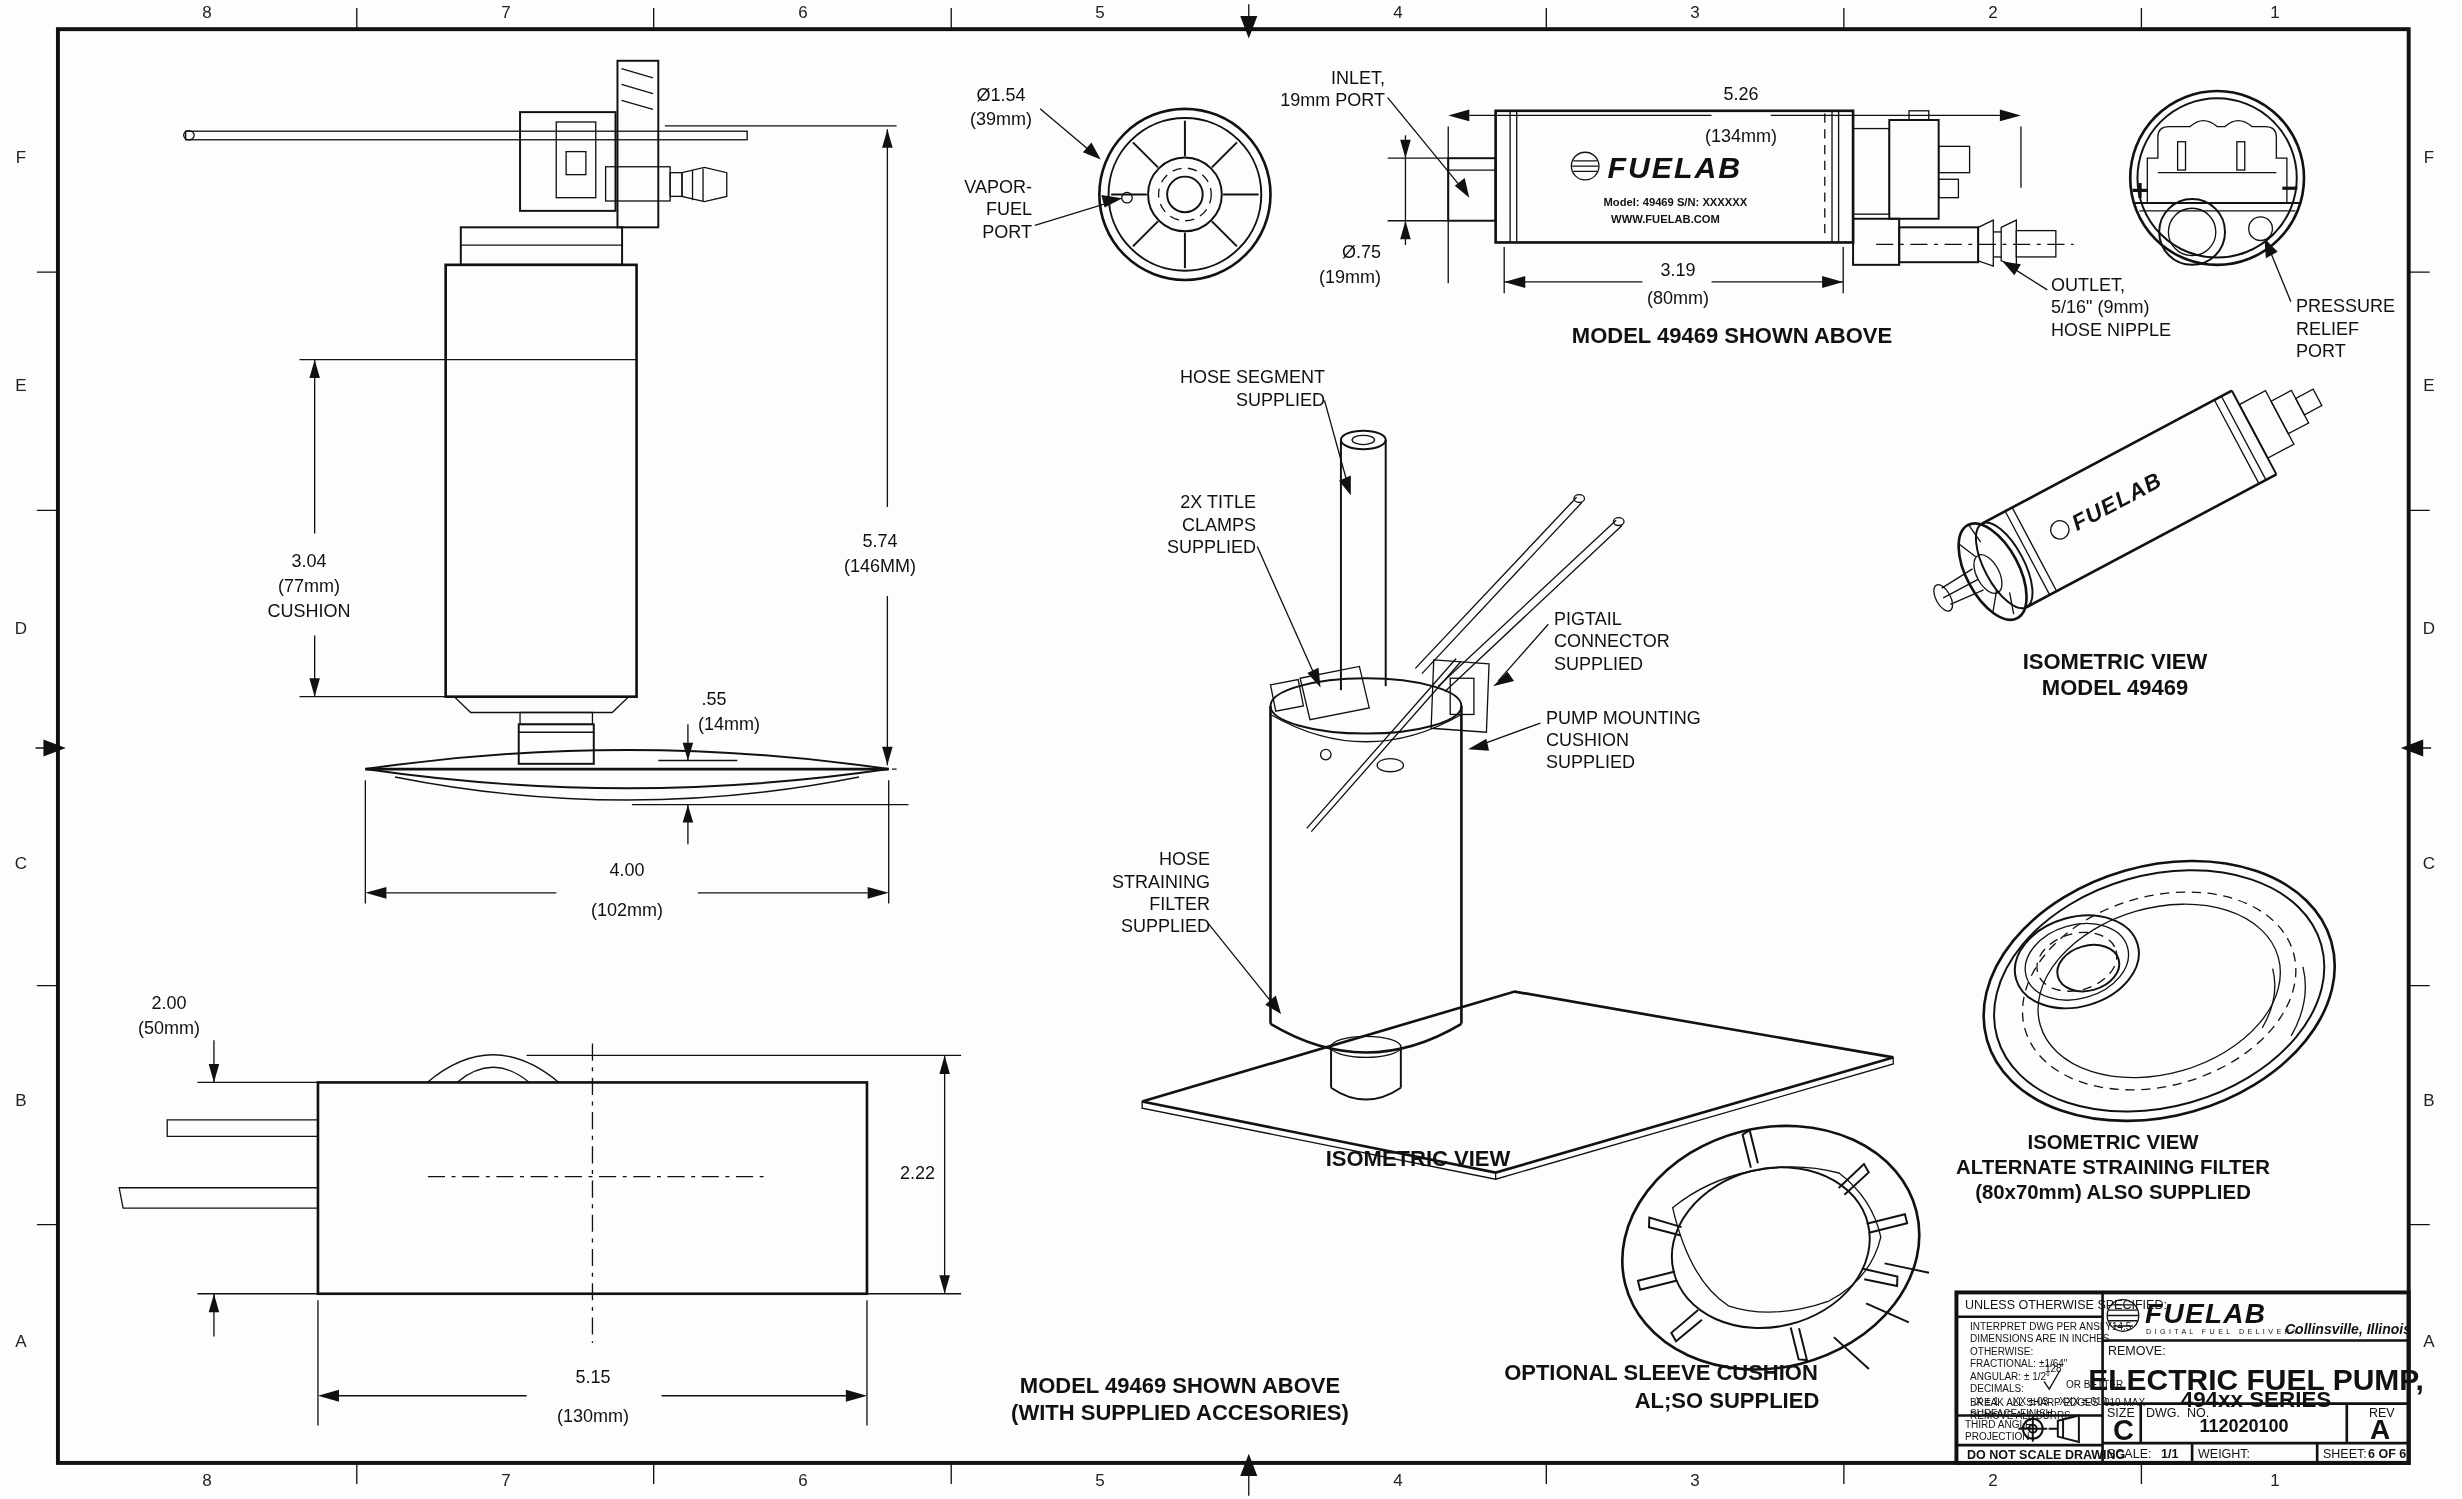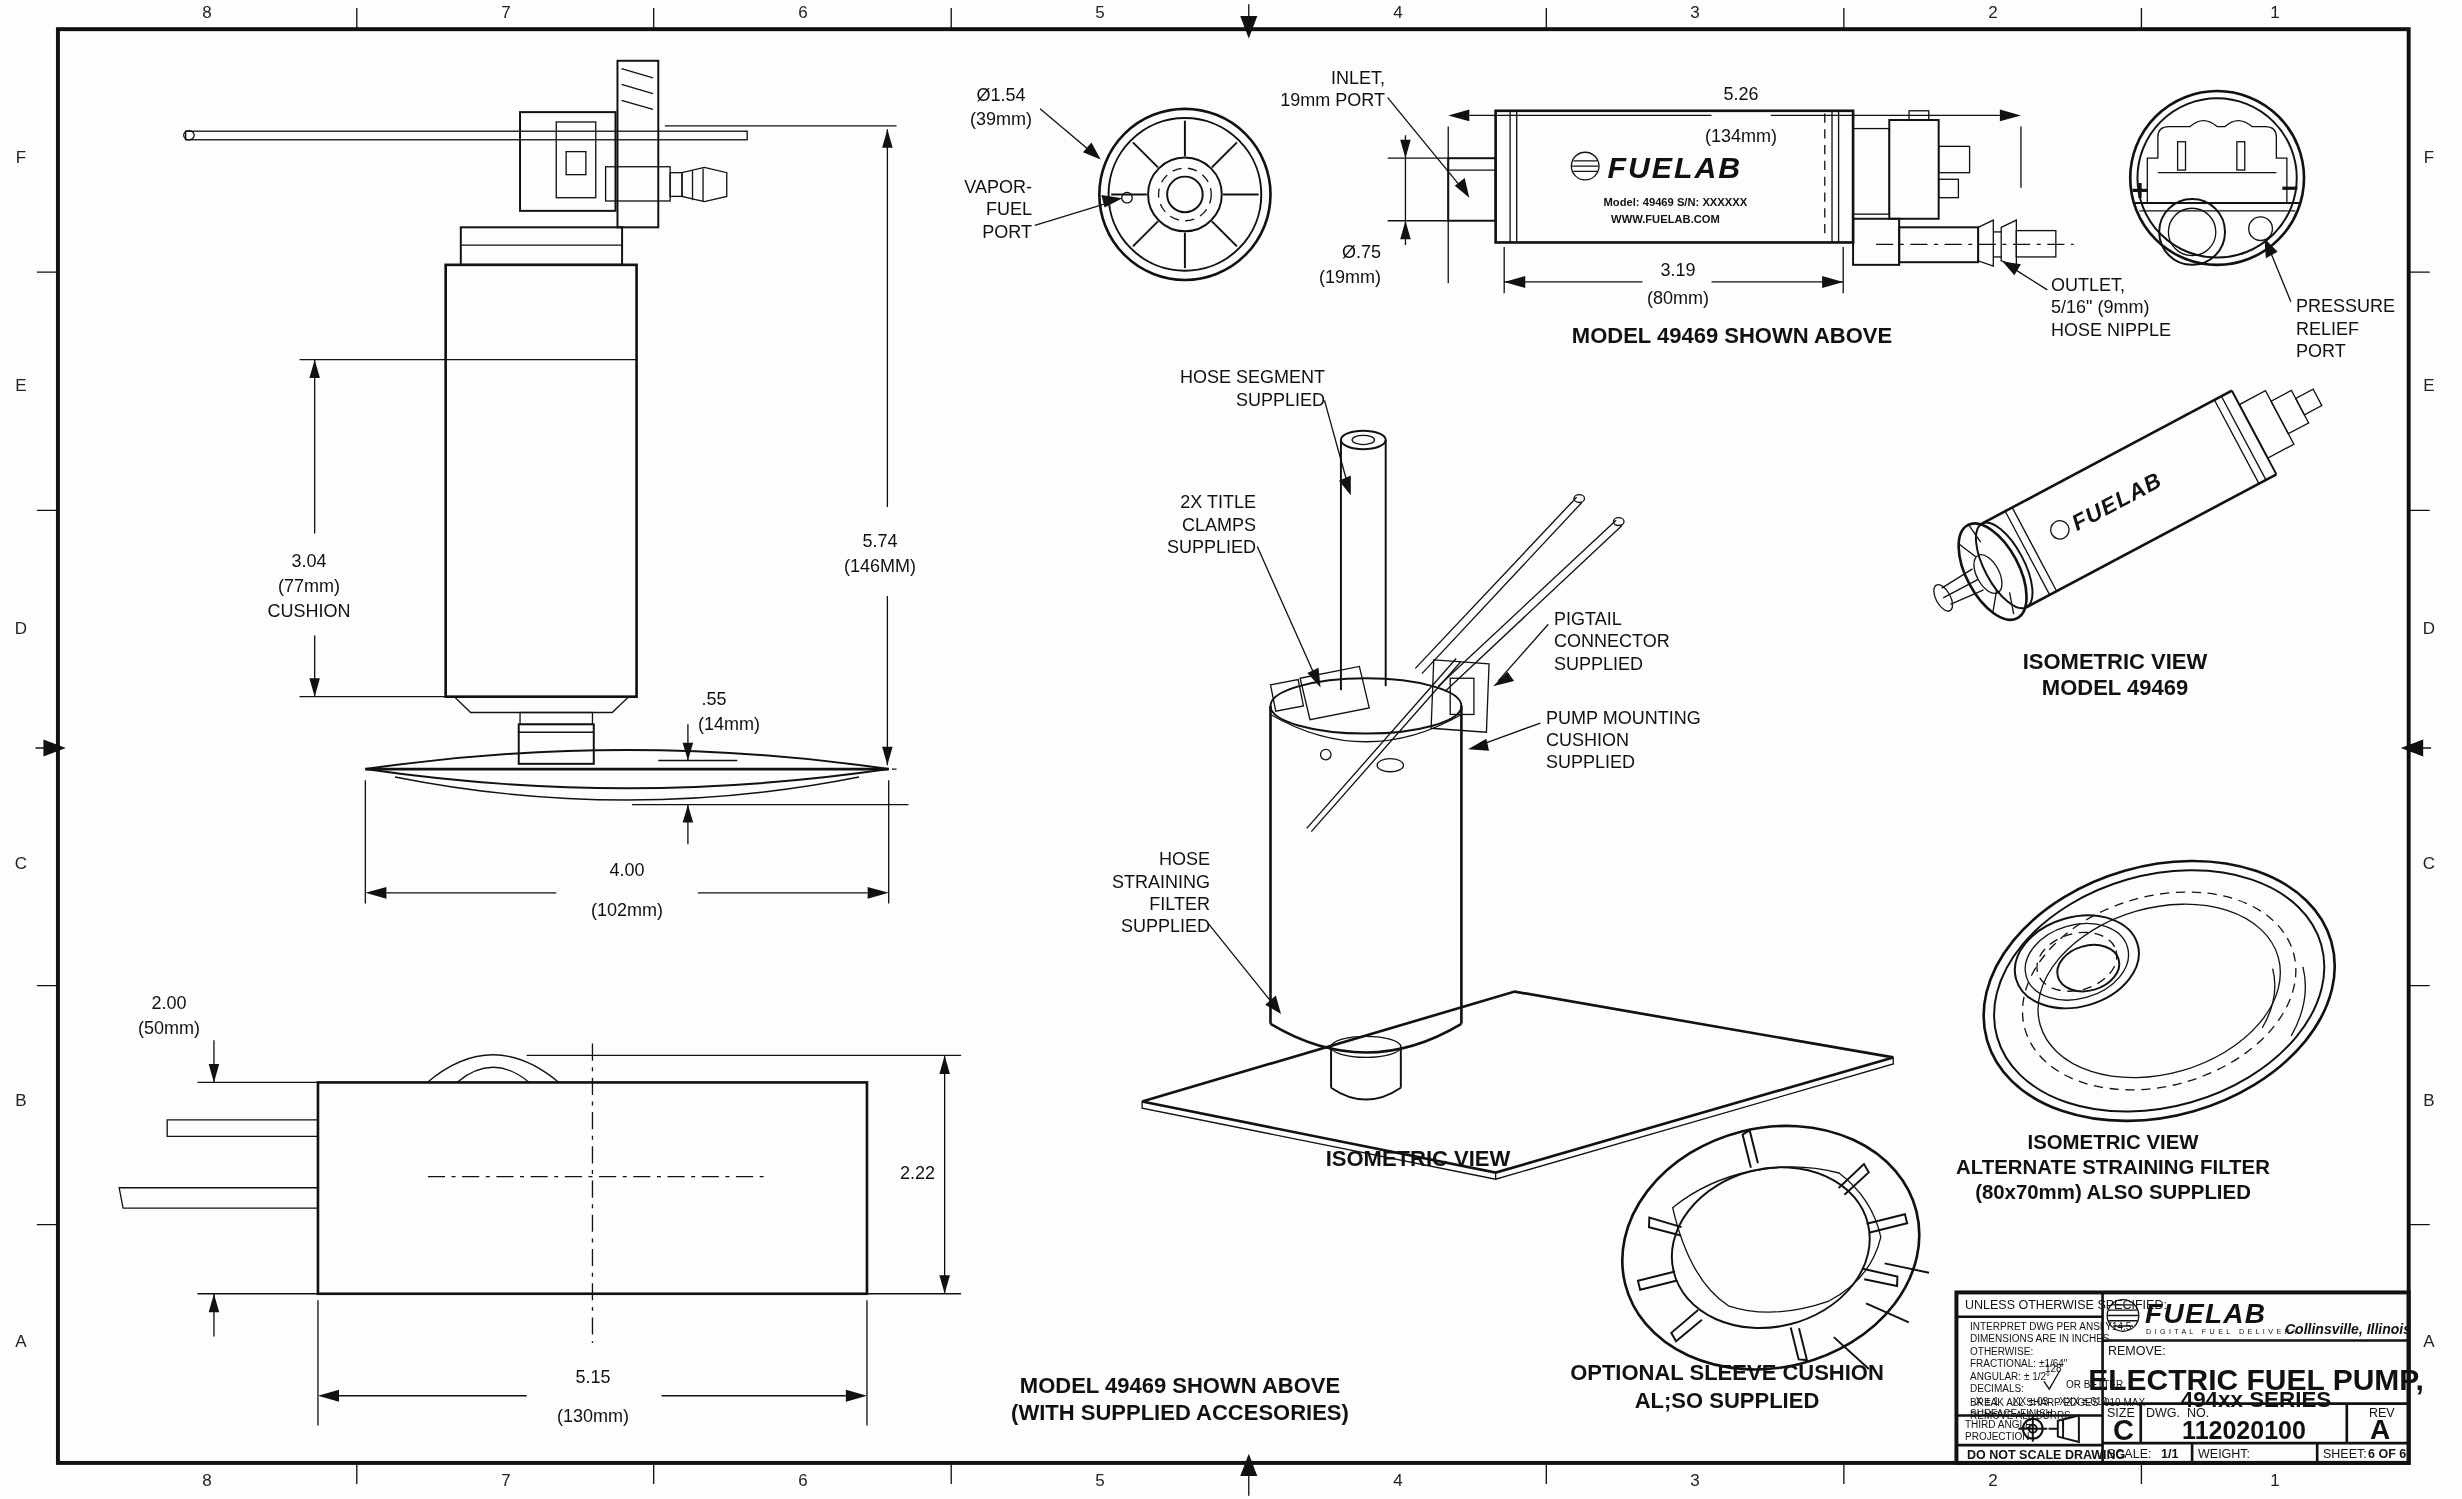--- a/index.html
+++ b/index.html
@@ -422,21 +422,21 @@
 <div class="t cap" style="left:2113px;top:1192px;font-size:20.4px">(80x70mm) ALSO SUPPLIED</div>
 
 <div class="t" style="left:169px;top:1003px">2.00</div>
 <div class="t" style="left:169px;top:1028px">(50mm)</div>
 <div class="t tr" style="left:935px;top:1173px">2.22</div>
 <div class="t" style="left:593px;top:1377px">5.15</div>
 <div class="t" style="left:593px;top:1416px">(130mm)</div>
 <div class="t cap" style="left:1180px;top:1386px">MODEL 49469 SHOWN ABOVE</div>
 <div class="t cap" style="left:1180px;top:1413px">(WITH SUPPLIED ACCESORIES)</div>
 
-<div class="t cap" style="left:1727px;top:1373px">OPTIONAL SLEEVE CUSHION</div>
+<div class="t cap" style="left:1661px;top:1373px">OPTIONAL SLEEVE CUSHION</div>
 <div class="t cap" style="left:1727px;top:1401px">AL;SO SUPPLIED</div>
 
 <div class="tb lab" style="left:1965px;top:1298px">UNLESS OTHERWISE SPECIFIED:</div>
 <div class="tb small" style="left:1970px;top:1321px">INTERPRET DWG PER ANSI Y14.5</div>
 <div class="tb small" style="left:1970px;top:1333px">DIMENSIONS ARE IN INCHES</div>
 <div class="tb small" style="left:1970px;top:1346px">OTHERWISE:</div>
 <div class="tb small" style="left:1970px;top:1358px">FRACTIONAL: ±1/64"</div>
 <div class="tb small" style="left:1970px;top:1371px">ANGULAR: ± 1/2°</div>
 <div class="tb small" style="left:1970px;top:1383px">DECIMALS:</div>
 <div class="tb small" style="left:1970px;top:1396px"> .X ±.1    .XX ±.03   .XXX ±.010</div>
@@ -456,21 +456,21 @@
 <div class="tb brandname" style="left:2145px;top:1298px;font-size:28px">FUELAB</div>
 <div class="tb" style="left:2146px;top:1327px;font-size:7.2px;letter-spacing:0.7px">D I G I T A L   F U E L   D E L I V E R Y</div>
 <div class="tb" style="left:2285px;top:1321px;font-size:14px;font-style:italic;font-weight:bold">Collinsville, Illinois</div>
 <div class="tb lab" style="left:2108px;top:1344px">REMOVE:</div>
 <div class="tb big" style="left:2256px;top:1363px;font-size:30px;transform:translateX(-50%)">ELECTRIC FUEL PUMP,</div>
 <div class="tb big" style="left:2256px;top:1387px;font-size:22.4px;transform:translateX(-50%)">494xx SERIES</div>
 <div class="tb lab" style="left:2107px;top:1406px">SIZE</div>
 <div class="tb lab" style="left:2146px;top:1406px">DWG.  NO.</div>
 <div class="tb lab" style="left:2369px;top:1406px">REV</div>
 <div class="tb big" style="left:2113px;top:1414px;font-size:29px">C</div>
-<div class="tb big" style="left:2244px;top:1416px;font-size:25px;transform:translateX(-50%)">112020100</div>
+<div class="tb big" style="left:2244px;top:1416px;font-size:18px;transform:translateX(-50%)">112020100</div>
 <div class="tb big" style="left:2370px;top:1414px;font-size:28px">A</div>
 <div class="tb lab" style="left:2107px;top:1447px">SCALE:</div>
 <div class="tb lab big" style="left:2161px;top:1447px">1/1</div>
 <div class="tb lab" style="left:2198px;top:1447px">WEIGHT:</div>
 <div class="tb lab" style="left:2323px;top:1447px">SHEET:</div>
 <div class="tb lab big" style="left:2368px;top:1447px">6 OF 6</div>
 
 </div>
 
 

